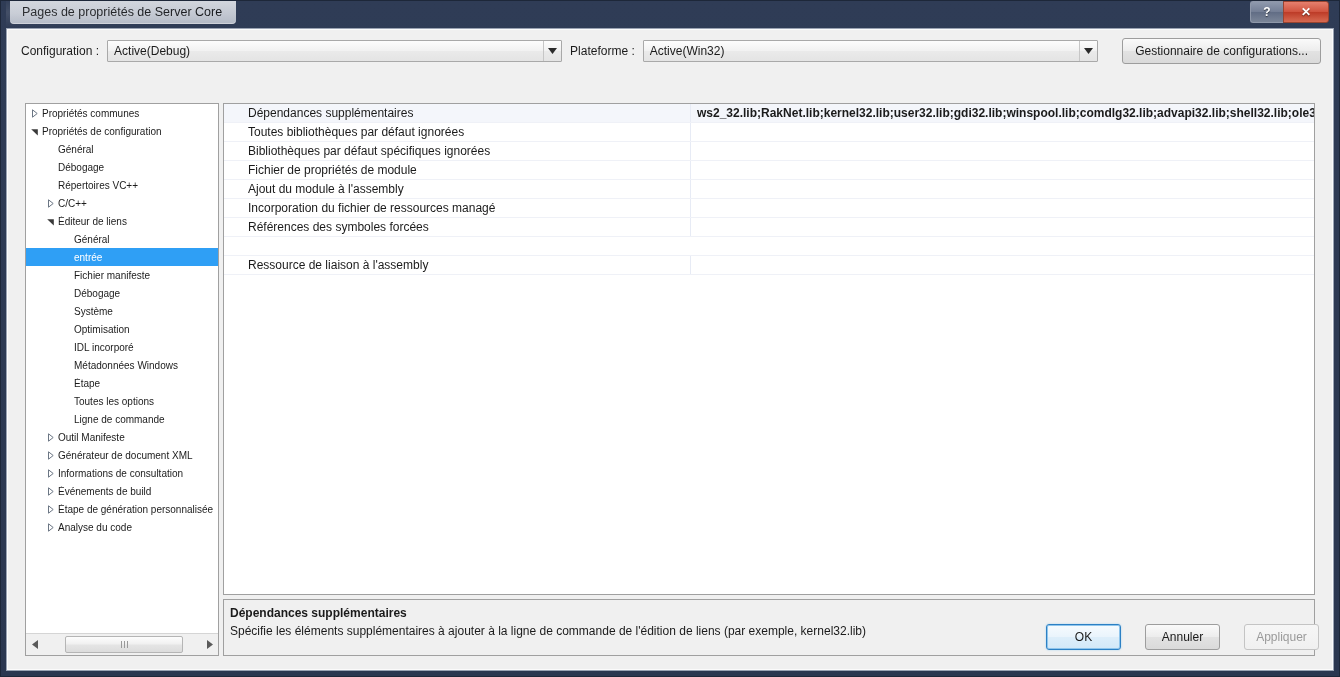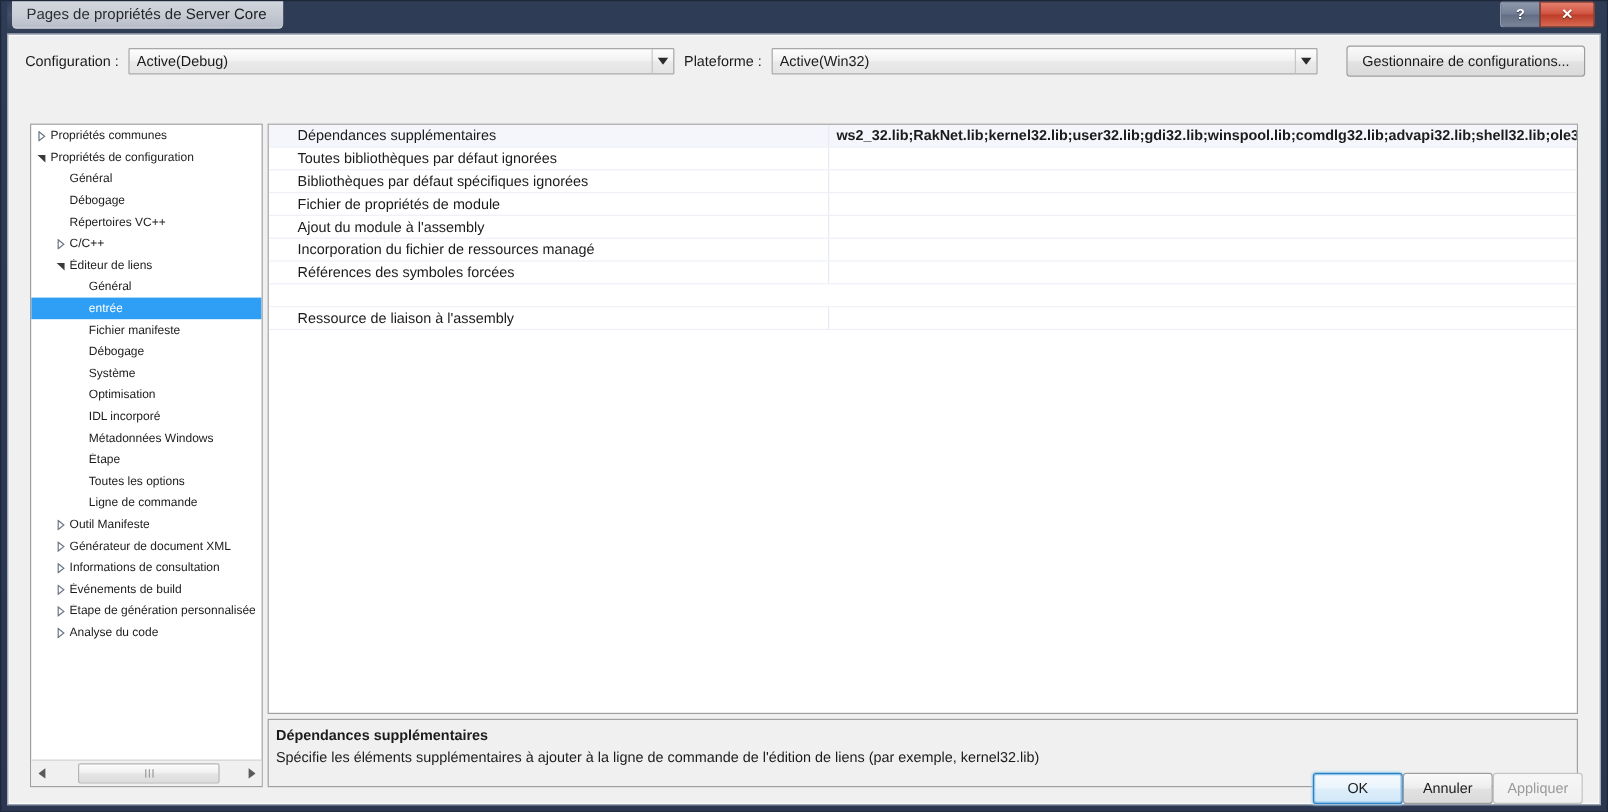--- a/index.html
+++ b/index.html
@@ -329,23 +329,23 @@
     font-size: 12px;
     color: #1b1b1b;
     line-height: 16px;
     margin-top: 2px;
   }
 
   
   #buttonbar {
     position: absolute;
     right: 14px;
-    bottom: 0;
-    display: flex;
-    gap: 0;
+    bottom: 20px;
+    display: flex;
+    gap: 24px;
   }
   .btn-dlg {
     width: 70px;
     height: 23px;
   }
   .btn-default {
     border-color: #2c80c4;
     box-shadow: 0 0 0 1px #8fc5ec inset, 0 0 2px #9fd0f0;
     background: linear-gradient(180deg, #f6fbfe 0%, #eaf4fc 48%, #ddeefa 52%, #d2e8f8 100%);
   }

